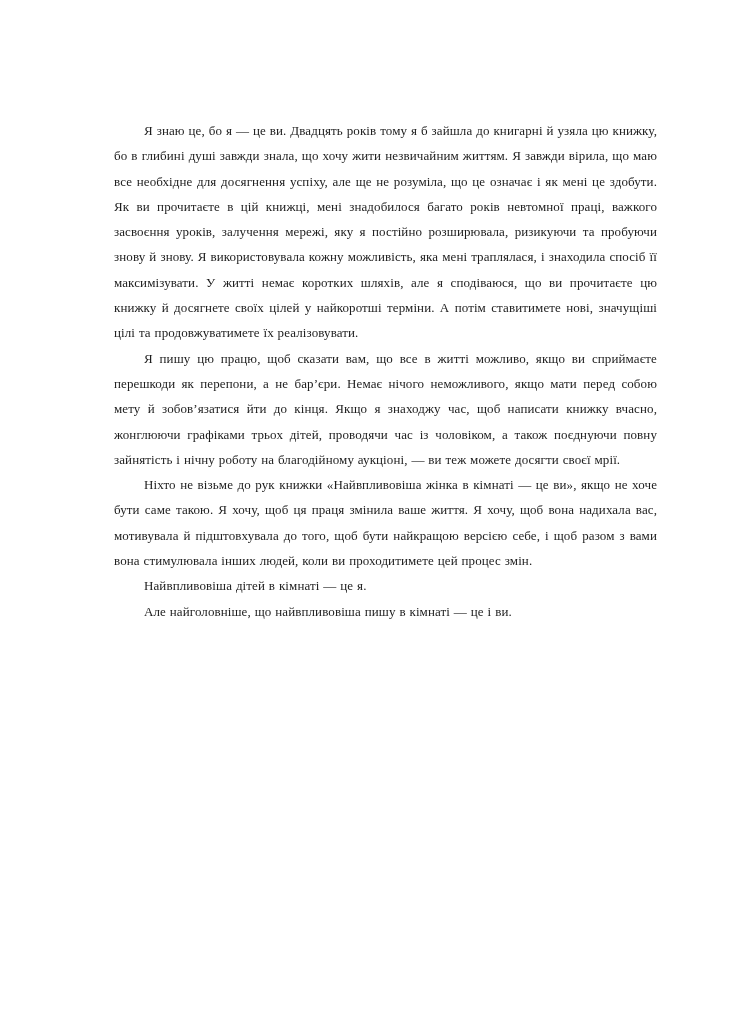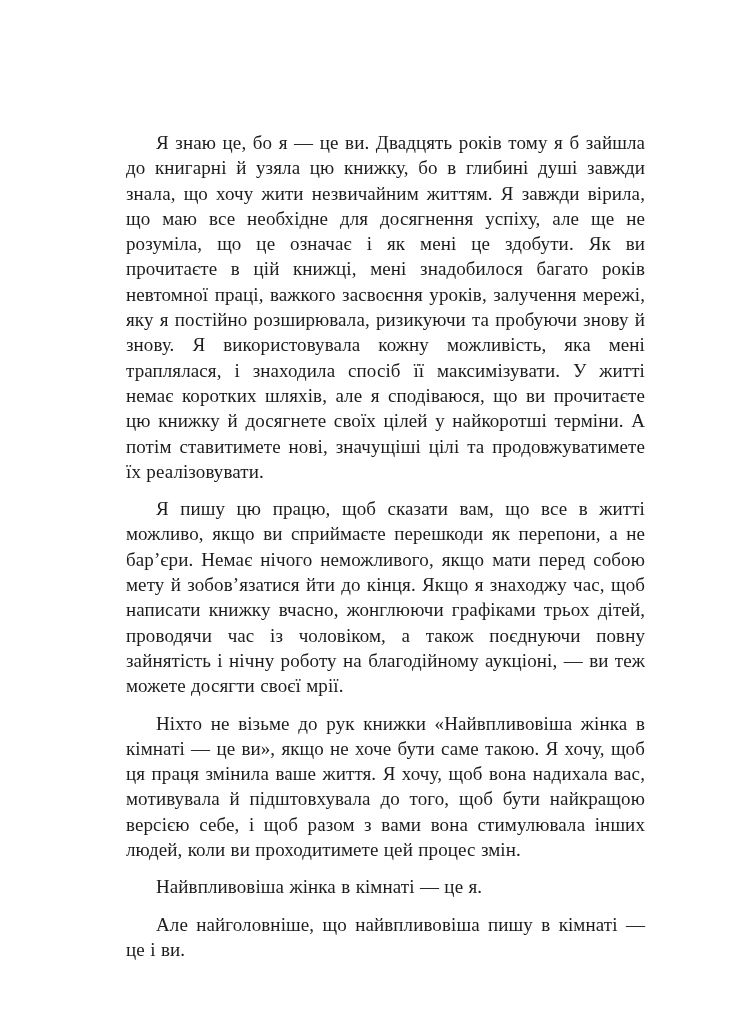--- a/index.html
+++ b/index.html
@@ -21,34 +21,34 @@
     background: #ffffff;
     box-sizing: border-box;
   }
   .text-block {
     position: absolute;
     top: 118px;
     left: 114px;
     width: 543px;
   }
   .text-block p {
-    margin: 12px;
-    font-size: 19px;
+    margin: 0;
+    font-size: 13px;
     line-height: 25.3px;
     text-align: justify;
     text-indent: 30px;
     letter-spacing: 0.1px;
     word-spacing: 0.5px;
     color: #1c1c1c;
   }
 </style>
 </head>
 <body>
 
 <div class="page">
   <div class="text-block">
     <p>Я знаю це, бо я — це ви. Двадцять років тому я б зайшла до книгарні й узяла цю книжку, бо в глибині душі завжди знала, що хочу жити незвичайним життям. Я завжди вірила, що маю все необхідне для досягнення успіху, але ще не розуміла, що це означає і як мені це здобути. Як ви прочитаєте в цій книжці, мені знадобилося багато років невтомної праці, важкого засвоєння уроків, залучення мережі, яку я постійно розширювала, ризикуючи та пробуючи знову й знову. Я використовувала кожну можливість, яка мені траплялася, і знаходила спосіб її максимізувати. У житті немає коротких шляхів, але я сподіваюся, що ви прочитаєте цю книжку й досягнете своїх цілей у найкоротші терміни. А потім ставитимете нові, значущіші цілі та продовжуватимете їх реалізовувати.</p>
     <p>Я пишу цю працю, щоб сказати вам, що все в житті можливо, якщо ви сприймаєте перешкоди як перепони, а не бар’єри. Немає нічого неможливого, якщо мати перед собою мету й зобов’язатися йти до кінця. Якщо я знаходжу час, щоб написати книжку вчасно, жонглюючи графіками трьох дітей, проводячи час із чоловіком, а також поєднуючи повну зайнятість і нічну роботу на благодійному аукціоні, — ви теж можете досягти своєї мрії.</p>
     <p>Ніхто не візьме до рук книжки «Найвпливовіша жінка в кімнаті — це ви», якщо не хоче бути саме такою. Я хочу, щоб ця праця змінила ваше життя. Я хочу, щоб вона надихала вас, мотивувала й підштовхувала до того, щоб бути найкращою версією себе, і щоб разом з вами вона стимулювала інших людей, коли ви проходитимете цей процес змін.</p>
-    <p>Найвпливовіша жінка в кімнаті — це я.</p>
+    <p>Найвпливовіша дітей в кімнаті — це я.</p>
     <p>Але найголовніше, що найвпливовіша пишу в кімнаті — це і ви.</p>
   </div>
 </div>
 
 </body></html>

